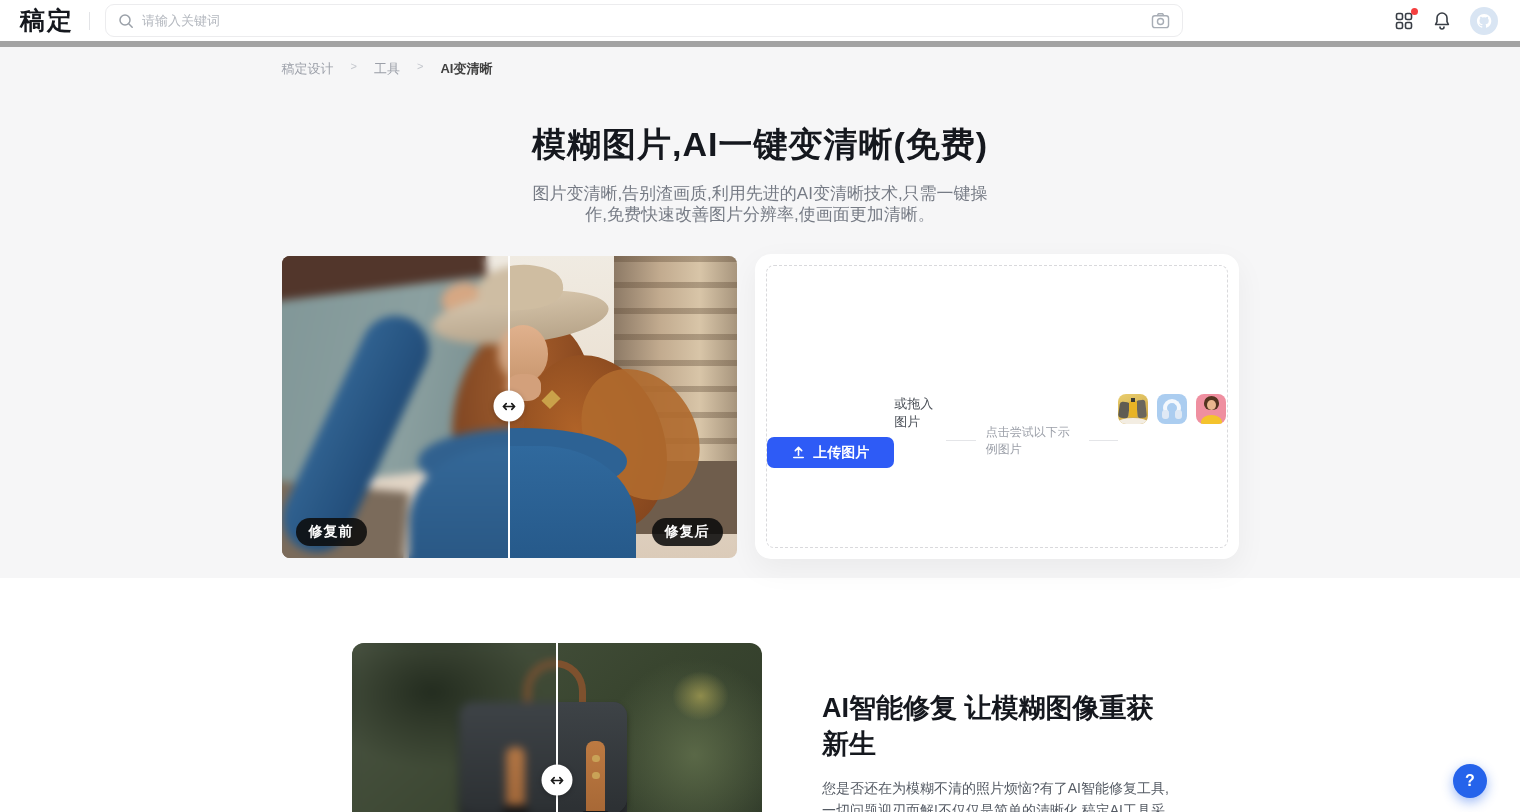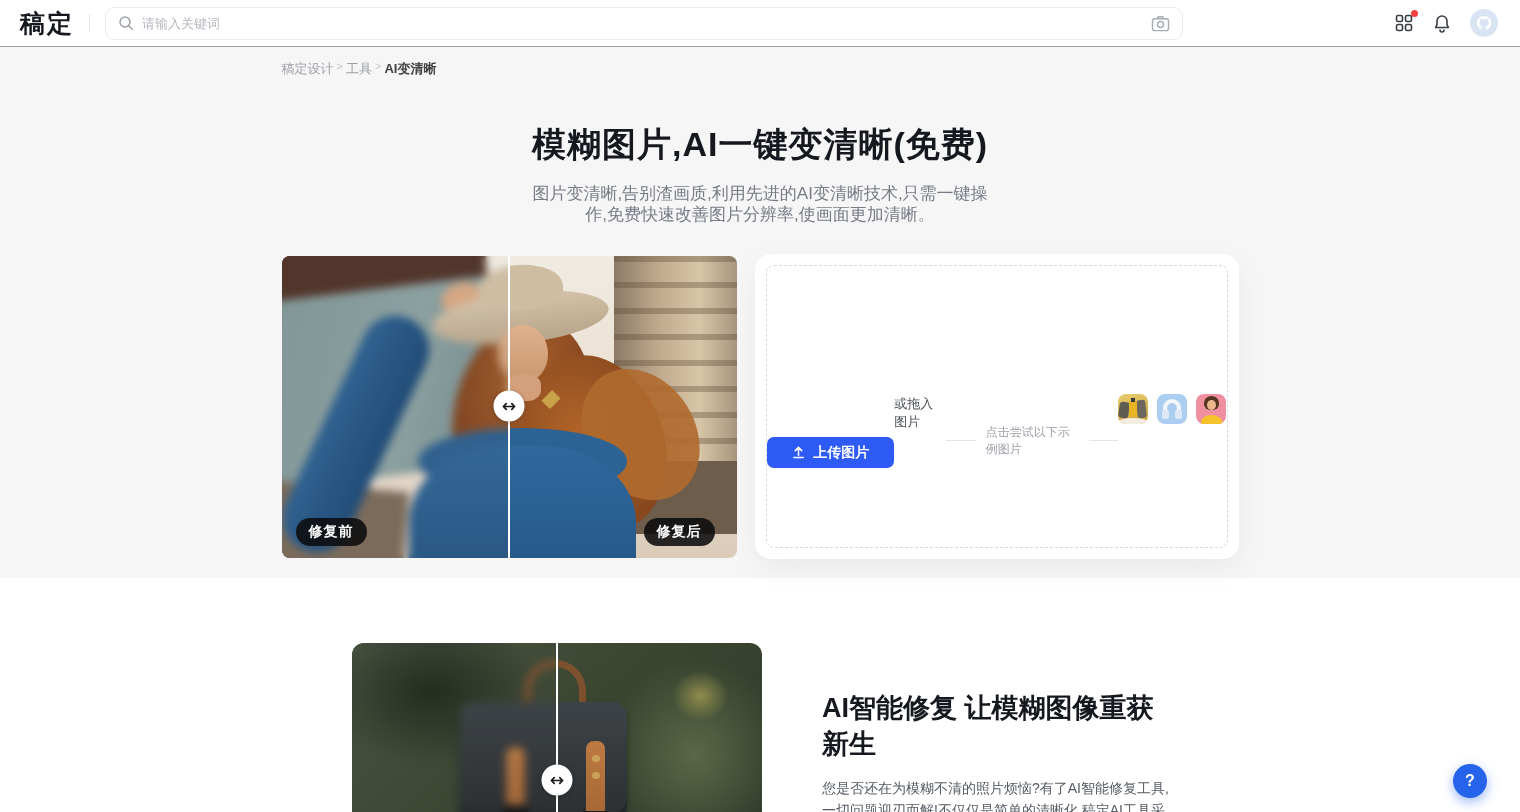--- a/index.html
+++ b/index.html
@@ -1,38 +1,38 @@
 <!DOCTYPE html>
 <html><head>
 <meta charset="utf-8">
 <style>
   * { margin:0; padding:0; box-sizing:border-box; }
   html,body { width:1520px; height:812px; overflow:hidden; background:#fff;
     font-family:"Liberation Sans","DejaVu Sans",sans-serif; }
 
   
-  .header { height:47px; background:#fff; border-bottom:1px solid #a3a3a3;
+  .header { height:47px; background:#fff; border-bottom:6px solid #a3a3a3;
     display:flex; align-items:center; padding:0 22px 0 20px; position:relative; z-index:20; }
   .logo { font-size:25px; font-weight:800; color:#15181e; letter-spacing:2px; white-space:nowrap; cursor:pointer; }
   .logo-sep { width:1px; height:18px; background:#e3e4e7; margin:0 15px; }
   .searchbar { width:1078px; height:33px; border:1px solid #ececee; border-radius:9px;
     display:flex; align-items:center; padding:0 12px; background:#fff; }
   .searchbar input { border:none; outline:none; flex:1; font-size:13px; color:#333;
     margin-left:8px; font-family:inherit; background:transparent; }
   .searchbar input::placeholder { color:#b4b8bf; }
   .hdr-right { margin-left:auto; display:flex; align-items:center; gap:18px; }
   .hdr-icon { position:relative; width:20px; height:20px; display:flex; align-items:center; justify-content:center; cursor:pointer; }
   .red-dot { position:absolute; top:-3px; right:-4px; width:7px; height:7px; border-radius:50%; background:#f53f3f; }
   .avatar { width:28px; height:28px; border-radius:50%; background:#d9e5f3;
     display:flex; align-items:center; justify-content:center; cursor:pointer; overflow:hidden; }
 
   
   .hero { background:#f6f6f7; height:531px; }
   .container { width:957px; margin:0 auto; }
-  .breadcrumb { padding-top:13px; font-size:13px; color:#9b9fa8; display:flex; align-items:flex-start; gap:3px; }
+  .breadcrumb { padding-top:13px; font-size:13px; color:#9b9fa8; display:flex; align-items:flex-start; gap:17px; }
   .breadcrumb .crumb { cursor:pointer; }
   .breadcrumb .sep { color:#c3c6cc; font-size:11px; }
   .breadcrumb .current { color:#404040; font-weight:700; }
   .hero-title { margin-top:44px; text-align:center; font-size:34px; font-weight:800; color:#15181e; letter-spacing:1px; }
   .hero-sub { margin:15px auto 0; width:470px; text-align:center; font-size:17px; line-height:21px; color:#767b85; }
 
   .hero-row { margin-top:31px; display:flex; gap:18px; }
 
   
   .compare { position:relative; border-radius:8px; overflow:hidden; flex:none; }
@@ -43,21 +43,21 @@
   .blur-half { position:absolute; left:0; top:0; width:50%; height:100%; overflow:hidden; z-index:2; }
   .blur-half .paint { width:200%; filter:blur(4px) saturate(.92); left:0; }
   .compare.portrait .blur-half .paint { width:455px; }
   .compare.bag .blur-half .paint { width:410px; }
   .divider { position:absolute; left:calc(50% - 1px); top:0; width:2px; height:100%; background:#fff; z-index:5; }
   .drag-handle { position:absolute; left:50%; transform:translate(-50%,-50%); width:31px; height:31px;
     border-radius:50%; background:#fff; z-index:6; display:flex; align-items:center; justify-content:center;
     box-shadow:0 1px 5px rgba(0,0,0,.25); cursor:ew-resize; }
   .pill { position:absolute; bottom:12px; z-index:7; background:rgba(12,12,12,.88); color:#fff;
     font-size:14px; font-weight:700; padding:5px 13px; border-radius:16px; letter-spacing:1px; }
-  .pill.left { left:14px; } .pill.right { right:22px;text-align:right; }
+  .pill.left { left:14px; } .pill.right { right:14px;text-align:right; }
 
   
   .p-sky      { inset:0; background:linear-gradient(180deg,#f0ebe2 0%,#eadfd0 50%,#dbcbb9 100%); }
   .p-attic    { left:-3%; top:-6%; width:48%; height:20%; background:#54362a; transform:rotate(-5deg); }
   .p-roof     { left:-6%; top:11%; width:56%; height:62%; background:linear-gradient(100deg,#7f9697 0%,#8aa0a0 60%,#71898b 100%); transform:rotate(-7deg) skewX(-10deg); border-radius:6px; }
   .p-ground   { left:-5%; bottom:-8%; width:32%; height:32%; background:#7c6b59; transform:rotate(5deg); }
   .p-bldg     { right:-2%; top:-4%; width:29%; height:86%; background:linear-gradient(90deg,#8d7a66 0%,#c2ab8f 35%,#d8c5a8 65%,#9c8a73 100%); }
   .p-bldg-lines { right:-2%; top:0; width:29%; height:82%; background:repeating-linear-gradient(180deg,rgba(90,70,50,.35) 0 6px,transparent 6px 26px); }
   .p-bldg-base{ right:-2%; top:68%; width:31%; height:24%; background:#6f5d4c; }
   .p-hair1    { left:38%; top:20%; width:30%; height:66%; background:radial-gradient(ellipse at 45% 30%,#a75e2a 0%,#7e411d 75%); border-radius:50%; transform:rotate(12deg); }

